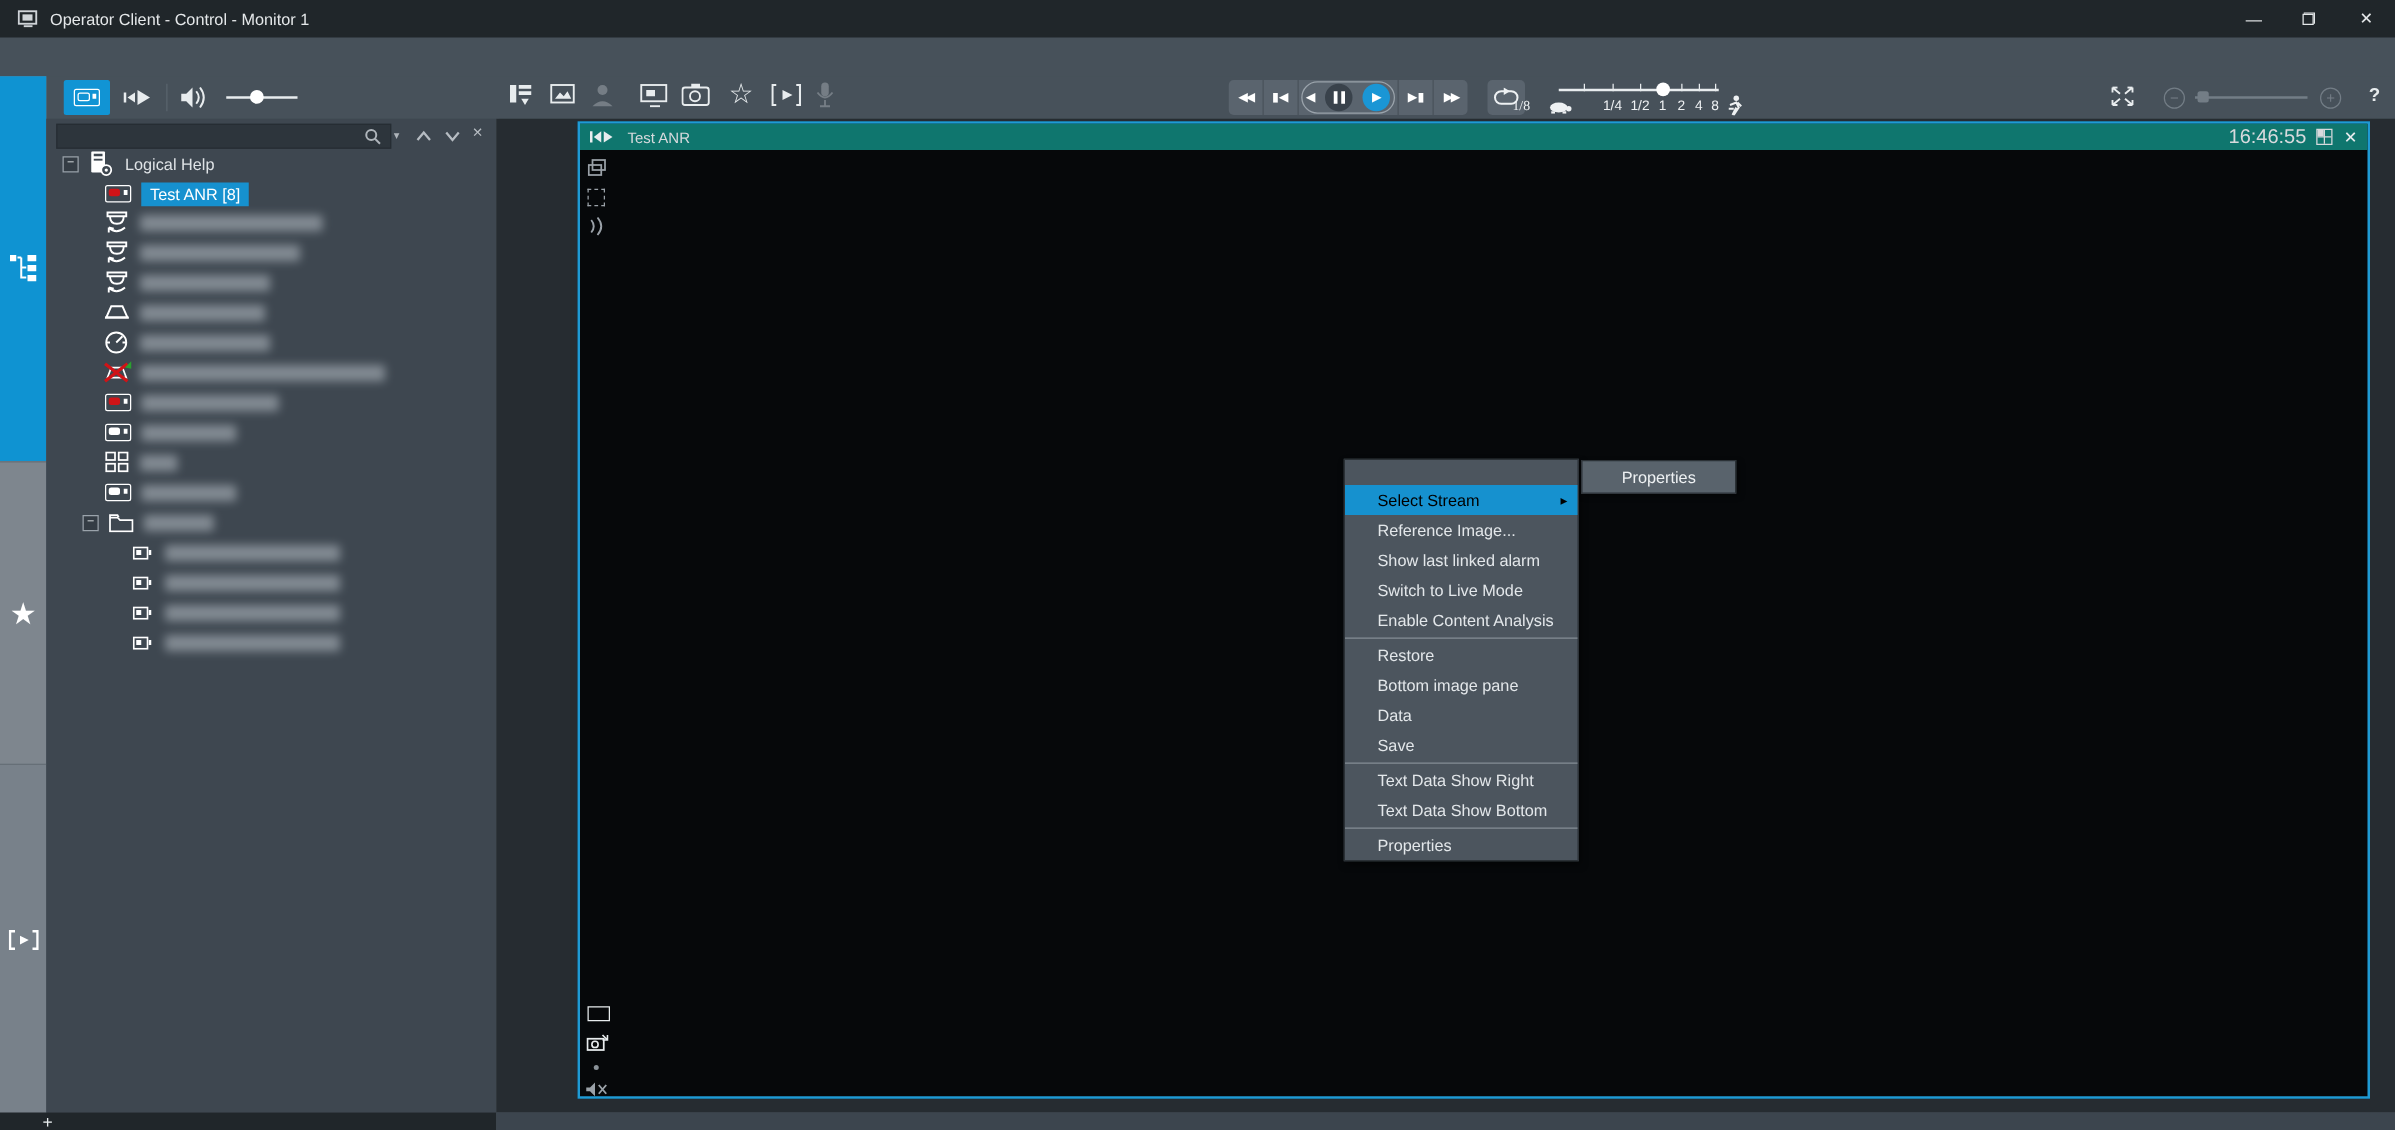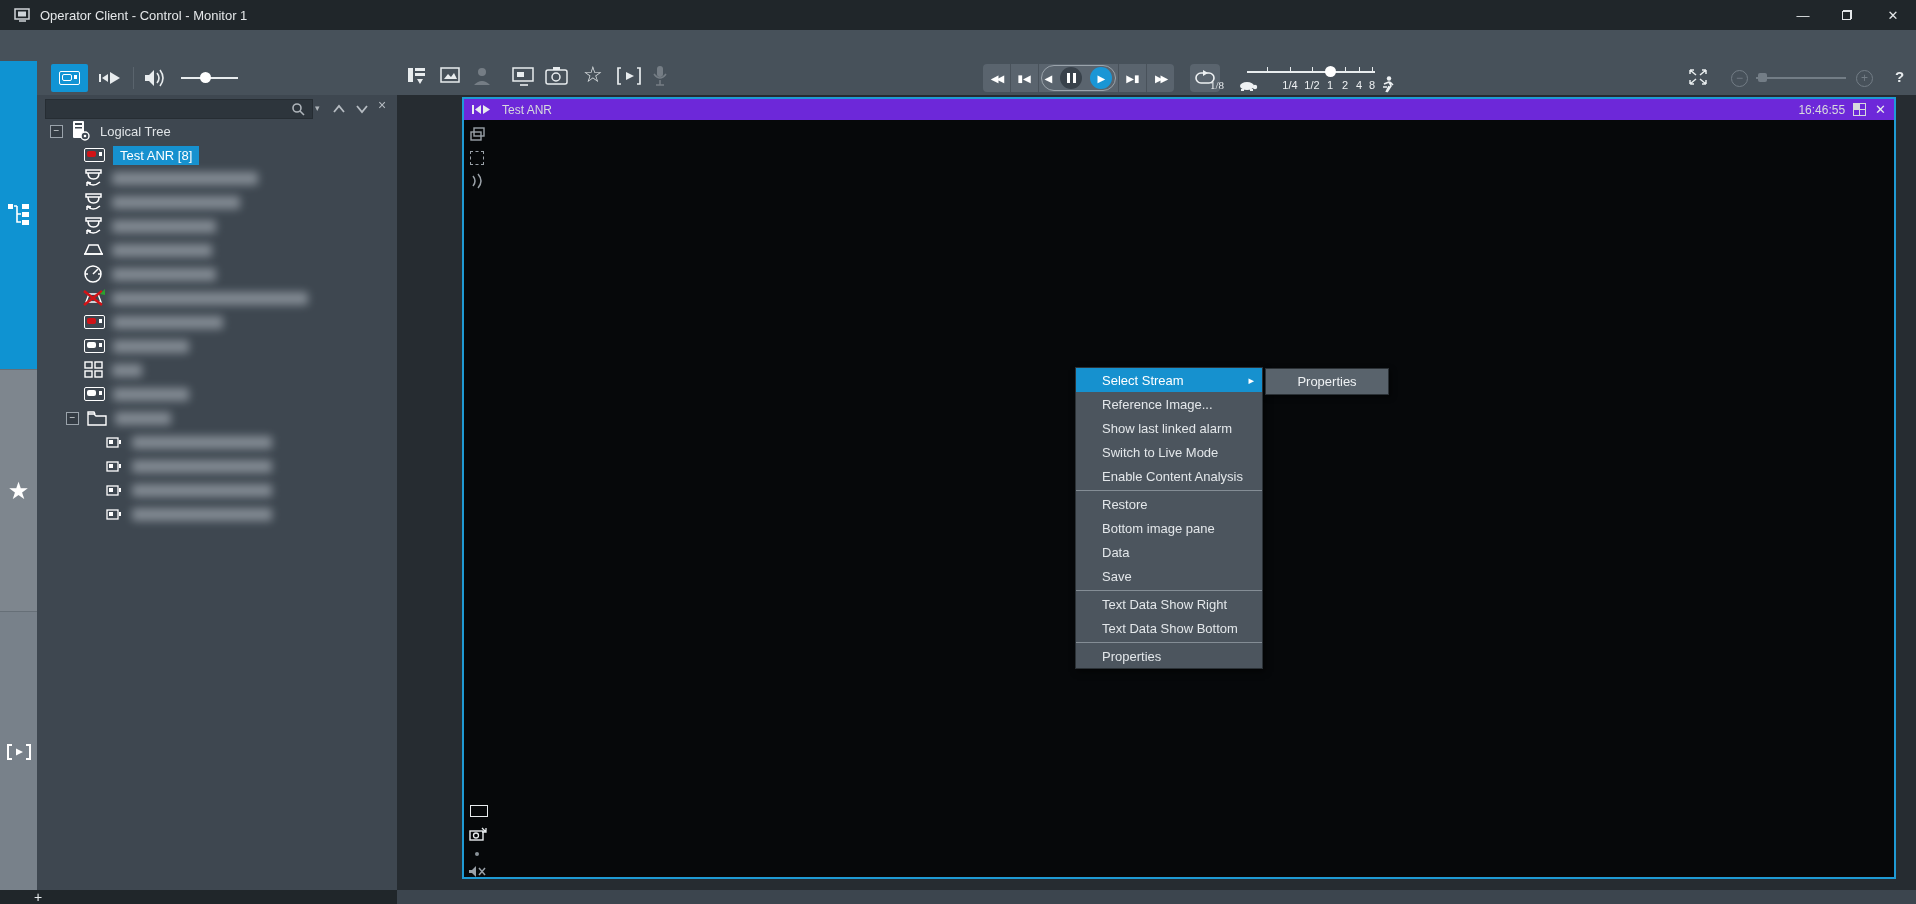--- a/index.html
+++ b/index.html
@@ -24,25 +24,25 @@
   .blurbar{height:13px;background:#99a1a9;opacity:.75;filter:blur(4px);border-radius:2px;}
   .sel{background:#1691cf;color:#fff;padding:2px 7px;}
   .expander{width:11px;height:11px;border:1px solid #9aa3ab;background:#343c44;color:#d7dcdf;font-size:10px;line-height:9px;text-align:center;}
   
   .cam{position:relative;width:19px;height:12px;border:1px solid #fff;border-radius:2px;background:transparent;}
   .cam i{position:absolute;left:2px;top:2px;width:9px;height:6px;border-radius:2px;display:block;}
   .cam b{position:absolute;right:2px;top:3px;width:3px;height:4px;background:#fff;display:block;}
   
   .workspace{left:397px;top:95px;width:1519px;height:795px;background:#262c31;}
   .pane{position:absolute;left:65px;top:2px;width:1434px;height:782px;border:2px solid #1f9ad4;background:#06080a;box-sizing:border-box;}
-  .pane-header{position:absolute;left:0;top:0;width:100%;height:21px;background:#6d28d9;display:flex;align-items:center;}
+  .pane-header{position:absolute;left:0;top:0;width:100%;height:21px;background:#0f766e;display:flex;align-items:center;}
   
   .ctxmenu{position:absolute;left:611px;top:268px;width:188px;background:#4c555e;border:1px solid #2b3136;box-shadow:2px 3px 6px rgba(0,0,0,.55);padding:0;box-sizing:border-box;}
   .ctx-item{height:24px;display:flex;align-items:center;padding-left:26px;font-size:13px;color:#e3e7ea;position:relative;}
-  .ctx-item.hl{background:#1691cf;color:#ffffff;}
+  .ctx-item.hl{background:#1691cf;color:#000000;margin-top:20px;}
   .ctx-sep{height:4px;display:flex;align-items:center;}
   .ctx-sep i{display:block;width:100%;border-top:1px solid #848d95;}
   .ctx-arrow{position:absolute;right:8px;font-size:11px;}
   .submenu{position:absolute;left:801px;top:269px;width:122px;height:25px;background:#59636c;border:1px solid #2b3136;display:flex;align-items:center;justify-content:center;font-size:13px;color:#eef1f3;box-shadow:2px 2px 5px rgba(0,0,0,.5);}
   
   .pb-group{left:983px;top:64px;width:191px;height:28px;background:#5a646e;border-radius:4px;display:flex;align-items:center;}
   .pb-btn{width:28px;height:28px;display:flex;align-items:center;justify-content:center;color:#fff;font-size:10px;border-right:1px solid #49525b;letter-spacing:-2px;}
   .pill{width:79px;height:26px;border:1px solid #9aa3ab;border-radius:13px;margin:0 2px;display:flex;align-items:center;justify-content:space-between;padding:0 3px;box-sizing:border-box;}
   .pcirc{width:22px;height:22px;border-radius:50%;display:flex;align-items:center;justify-content:center;color:#fff;}
   .speed-label{position:absolute;top:79px;font-size:11px;color:#eef1f3;transform:translateX(-50%);}
@@ -267,21 +267,21 @@
 
     <div class="tree-row" style="top:24px;left:13px;">
       <span class="expander">−</span>
       <svg width="22" height="20" style="margin-left:7px;">
         <rect x="3" y="0" width="11" height="17" rx="1" fill="#fff"></rect>
         <rect x="5" y="2" width="7" height="2" fill="#3e4750"></rect>
         <rect x="5" y="6" width="7" height="1.5" fill="#3e4750"></rect>
         <circle cx="15" cy="15" r="4" fill="#3e4750" stroke="#fff" stroke-width="1.4"></circle>
         <circle cx="15" cy="15" r="1.3" fill="#fff"></circle>
       </svg>
-      <span style="margin-left:8px;">Logical Tree</span>
+      <span style="margin-left:8px;">Logical Help</span>
     </div>
 
     <div class="tree-row" style="top:48px;left:47px;">
       <span class="cam">
           <i style="background:#d01317;"></i>
           <b></b>
         </span>
       <span class="sel" style="margin-left:8px;">Test ANR [8]</span>
     </div>
 
@@ -404,21 +404,21 @@
 
   <div class="abs workspace">
     <div class="pane">
       <div class="pane-header">
         <svg style="margin-left:8px;" width="20" height="11">
           <rect x="0" y="1" width="2" height="9" fill="#e8ecee"></rect>
           <path d="M9 1 L3 5.5 L9 10 Z" fill="#e8ecee"></path>
           <path d="M11 1 L18 5.5 L11 10 Z" fill="#e8ecee"></path>
         </svg>
         <span style="margin-left:10px;font-size:12px;color:#d7dadd;">Test ANR</span>
-        <span style="margin-left:auto;font-size:12px;color:#d7dadd;">16:46:55</span>
+        <span style="margin-left:auto;font-size:16px;color:#d7dadd;">16:46:55</span>
         <span style="margin-left:8px;position:relative;width:11px;height:11px;border:1px solid #d7dadd;display:block;">
           <i style="position:absolute;left:0;top:0;width:5px;height:5px;background:#d7dadd;"></i>
           <i style="position:absolute;left:5px;top:0;width:1px;height:11px;background:#d7dadd;"></i>
           <i style="position:absolute;left:0;top:5px;width:11px;height:1px;background:#d7dadd;"></i>
         </span>
         <span style="margin:0 8px 0 9px;font-size:13px;color:#e8ecee;">✕</span>
       </div>
 
       <svg class="abs" style="left:6px;top:28px;" width="15" height="14">
         <rect x="4" y="1" width="10" height="8" fill="none" stroke="#9aa1a8" stroke-width="1.4"></rect>

